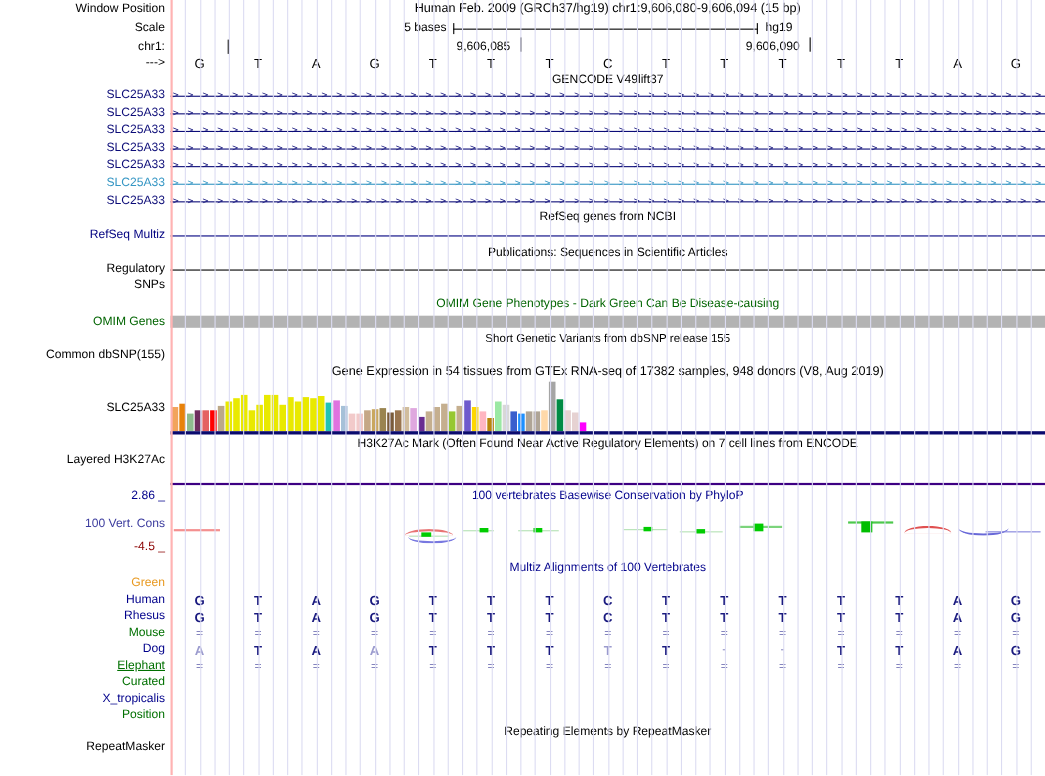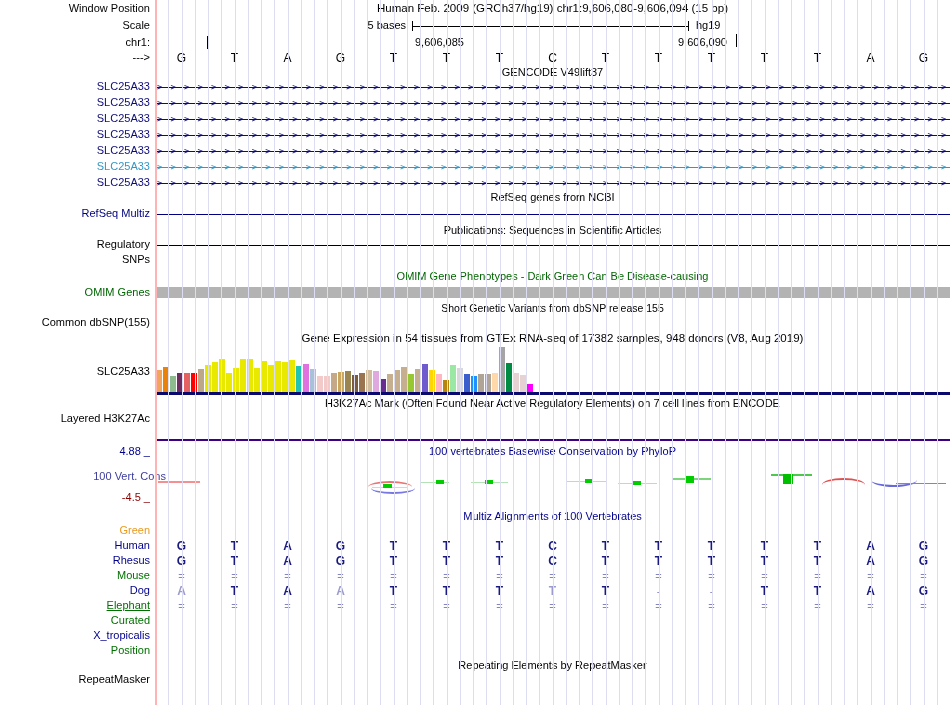--- a/index.html
+++ b/index.html
@@ -170,23 +170,23 @@
       <div class="gtex-bar" style="left:513px;width:6px;top:373px;height:19px;background:#E6D2D2;"></div>
       <div class="gtex-bar" style="left:520px;width:6px;top:375px;height:17px;background:#E6D2D2;"></div>
       <div class="gtex-bar" style="left:527px;width:6px;top:384px;height:8px;background:#FF00FF;"></div>
     </div>
   <div class="hline" style="top:392px;height:3px;background:#0a0a6e;"></div>
 
   <div class="track-title" style="top:397px;">H3K27Ac Mark (Often Found Near Active Regulatory Elements) on 7 cell lines from ENCODE</div>
   <div class="side-label" style="top:412px;">Layered H3K27Ac</div>
   <div class="hline" style="top:439px;height:2px;background:#3d0083;"></div>
 
-  <div class="side-label" style="top:445px;color:#00008b;">4.88 _</div>
+  <div class="side-label" style="top:445px;color:#00008b;">2.86 _</div>
   <div class="track-title" style="top:445px;color:#00008b;">100 vertebrates Basewise Conservation by PhyloP</div>
-  <div class="side-label" style="top:470px;color:#3c3c9e;margin-left:16px;">100 Vert. Cons</div>
+  <div class="side-label" style="top:470px;color:#3c3c9e;">100 Vert. Cons</div>
   <div class="side-label" style="top:491px;color:#8b0000;">-4.5 _</div>
   <div id="cons-segs">
       <div class="cons-seg" style="left:158px;top:481px;width:42px;height:2px;background:#F49090;"></div>
       <div class="cons-seg cons-arcup" style="left:368px;top:481px;width:44px;height:4px;border-top:2px solid #E87474;"></div>
       <div class="cons-seg" style="left:372px;top:487px;width:36px;height:1px;background:#BCE6BC;"></div>
       <div class="cons-seg" style="left:383px;top:484px;width:9px;height:4px;background:#00CC00;"></div>
       <div class="cons-seg cons-arcdown" style="left:371px;top:488px;width:44px;height:4px;border-bottom:2px solid #7878E0;"></div>
       <div class="cons-seg" style="left:421px;top:482px;width:28px;height:1px;background:#B4E2B4;"></div>
       <div class="cons-seg" style="left:436px;top:480px;width:8px;height:4px;background:#00CC00;"></div>
       <div class="cons-seg" style="left:471px;top:482px;width:37px;height:1px;background:#B4E2B4;"></div>

